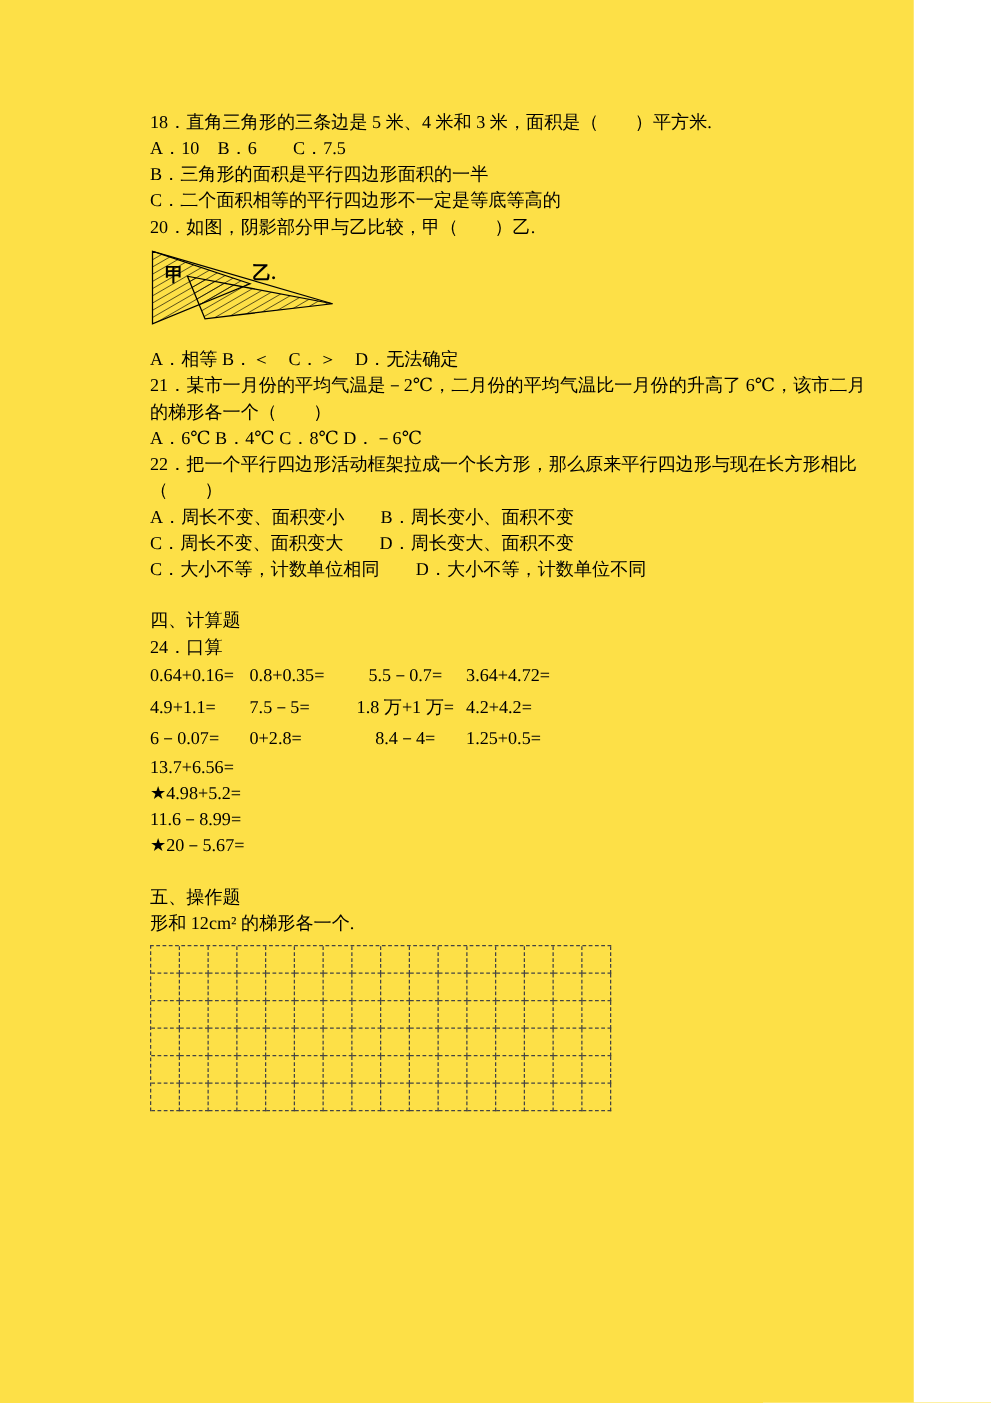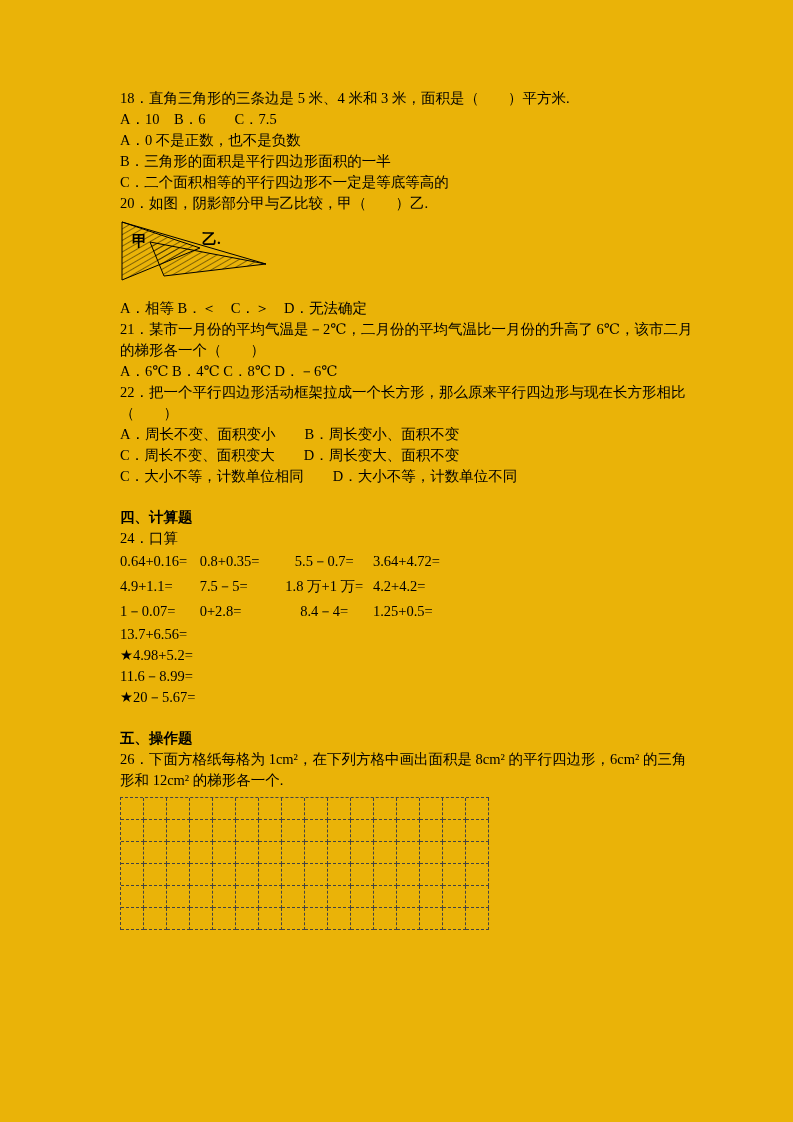--- a/index.html
+++ b/index.html
@@ -1,24 +1,24 @@
 <!DOCTYPE html>
 <html><head>
 <meta charset="utf-8">
 <style>
   html,body{margin:0;padding:0;}
   body{
     width:793px;height:1122px;background:#ffffff;color:#000;
     font-family:"Liberation Serif","DejaVu Serif",serif;
     font-size:14.5px;
   }
-  .page{position:relative;width:793px;height:1122px;background:#eab308;overflow:hidden;}
+  .page{position:relative;width:731px;height:1122px;background:#fde047;overflow:hidden;}
   .content{position:absolute;left:120px;top:88px;width:580px;}
   .line{line-height:21px;min-height:21px;white-space:nowrap;}
-  .bold{font-weight:bold;}
+  .bold{font-weight:normal;}
   .gap-top{margin-top:20px;}
   .figure-wrap{margin:4px 0 8px 0;}
   .calc-row{line-height:25px;white-space:nowrap;}
   .calc-row .c1{display:inline-block;width:76px;}
   .calc-row .c2{display:inline-block;width:76px;}
   .calc-row .c3{display:inline-block;width:90px;text-align:center;}
   .calc-row .c4{display:inline-block;}
   .grid-paper{
     display:grid;margin-top:6px;width:368px;
     border-top:1px dashed #444;border-left:1px dashed #444;
@@ -31,21 +31,20 @@
 </style>
 </head>
 <body>
 
 <div class="page">
   <div class="content">
 
     <div class="line">18．直角三角形的三条边是 5 米、4 米和 3 米，面积是（　　）平方米.</div>
     <div class="line">A．10　B．6　　C．7.5</div>
 
-    <div class="line">A．0 不是正数，也不是负数</div>
     <div class="line">B．三角形的面积是平行四边形面积的一半</div>
     <div class="line">C．二个面积相等的平行四边形不一定是等底等高的</div>
 
     <div class="line">20．如图，阴影部分甲与乙比较，甲（　　）乙.</div>
 
     <div class="figure-wrap">
       <svg width="150" height="68" viewBox="0 0 150 68">
         <defs>
           <pattern id="hatch" width="5" height="5" patternUnits="userSpaceOnUse" patternTransform="rotate(60)">
             <line x1="0" y1="0" x2="0" y2="5" stroke="#000" stroke-width="0.9"></line>
@@ -81,34 +80,33 @@
       <span class="c3">5.5－0.7=</span>
       <span class="c4">3.64+4.72=</span>
     </div>
     <div class="calc-row">
       <span class="c1">4.9+1.1=</span>
       <span class="c2">7.5－5=</span>
       <span class="c3">1.8 万+1 万=</span>
       <span class="c4">4.2+4.2=</span>
     </div>
     <div class="calc-row">
-      <span class="c1">1－0.07=</span>
+      <span class="c1">6－0.07=</span>
       <span class="c2">0+2.8=</span>
       <span class="c3">8.4－4=</span>
       <span class="c4">1.25+0.5=</span>
     </div>
 
     <div class="line">13.7+6.56=</div>
     <div class="line">★4.98+5.2=</div>
     <div class="line">11.6－8.99=</div>
     <div class="line">★20－5.67=</div>
 
     <div class="line bold gap-top">五、操作题</div>
 
-    <div class="line">26．下面方格纸每格为 1cm²，在下列方格中画出面积是 8cm² 的平行四边形，6cm² 的三角</div>
     <div class="line">形和 12cm² 的梯形各一个.</div>
 
     <div class="grid-paper" style="grid-template-columns: repeat(16, 23px);">
         <div class="cell"></div>
         <div class="cell"></div>
         <div class="cell"></div>
         <div class="cell"></div>
         <div class="cell"></div>
         <div class="cell"></div>
         <div class="cell"></div>

